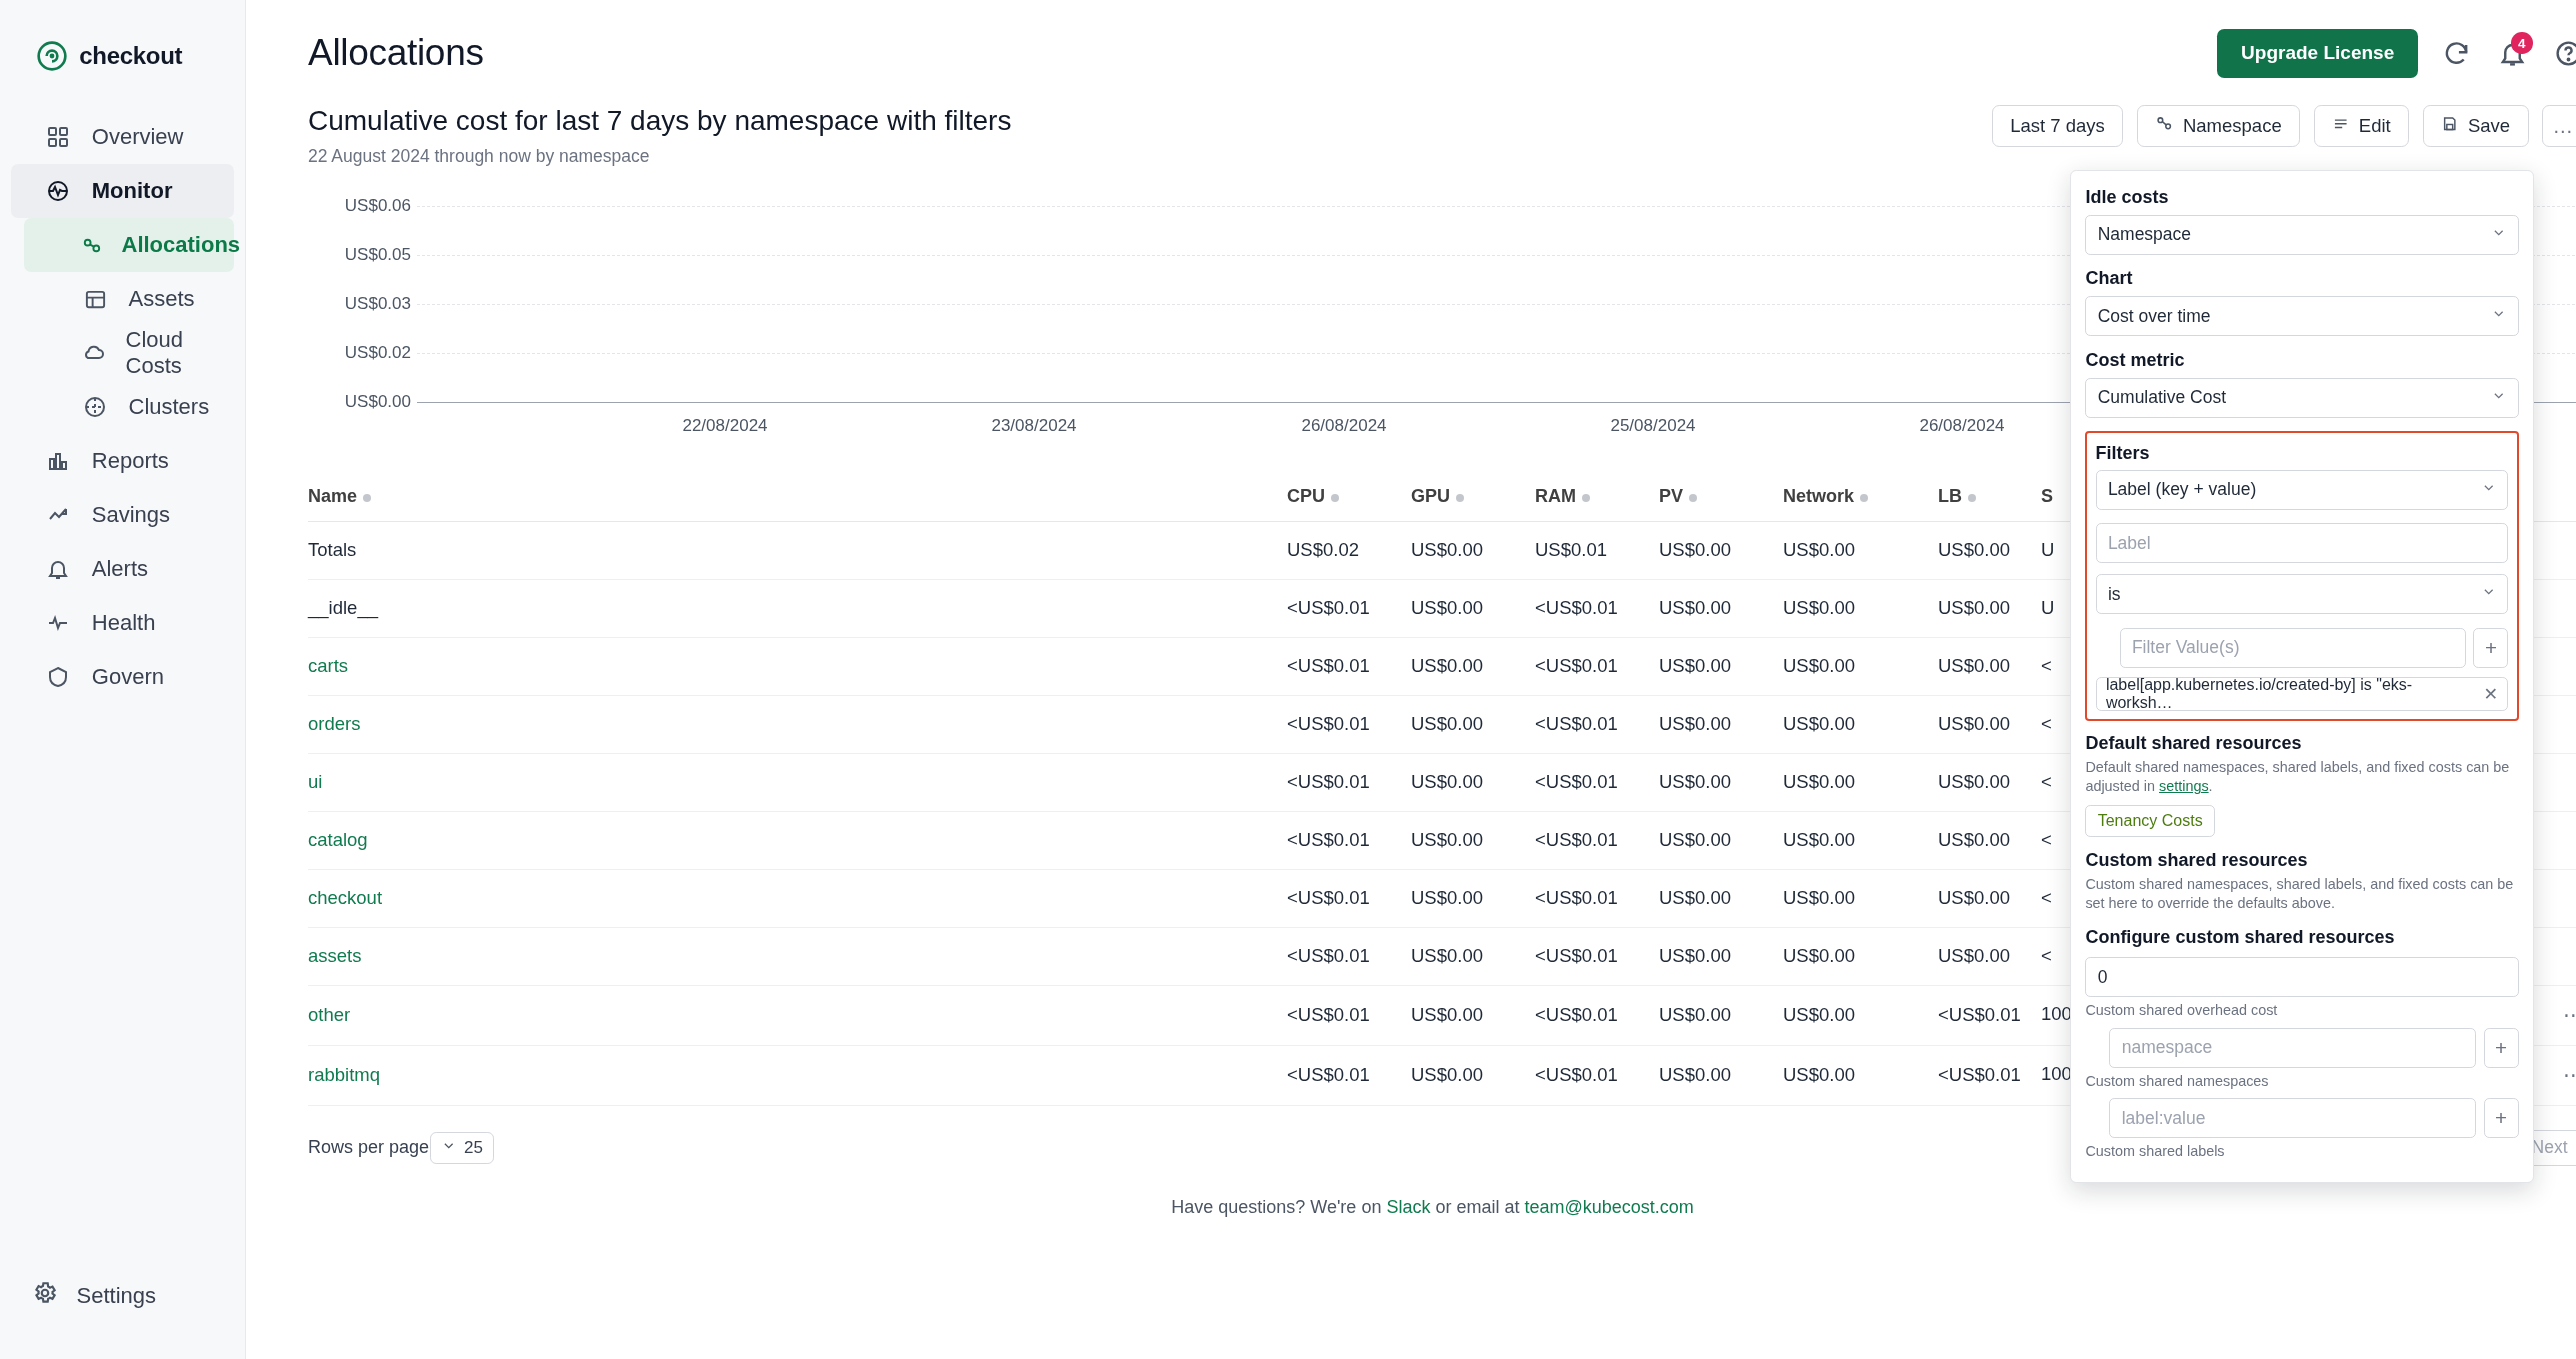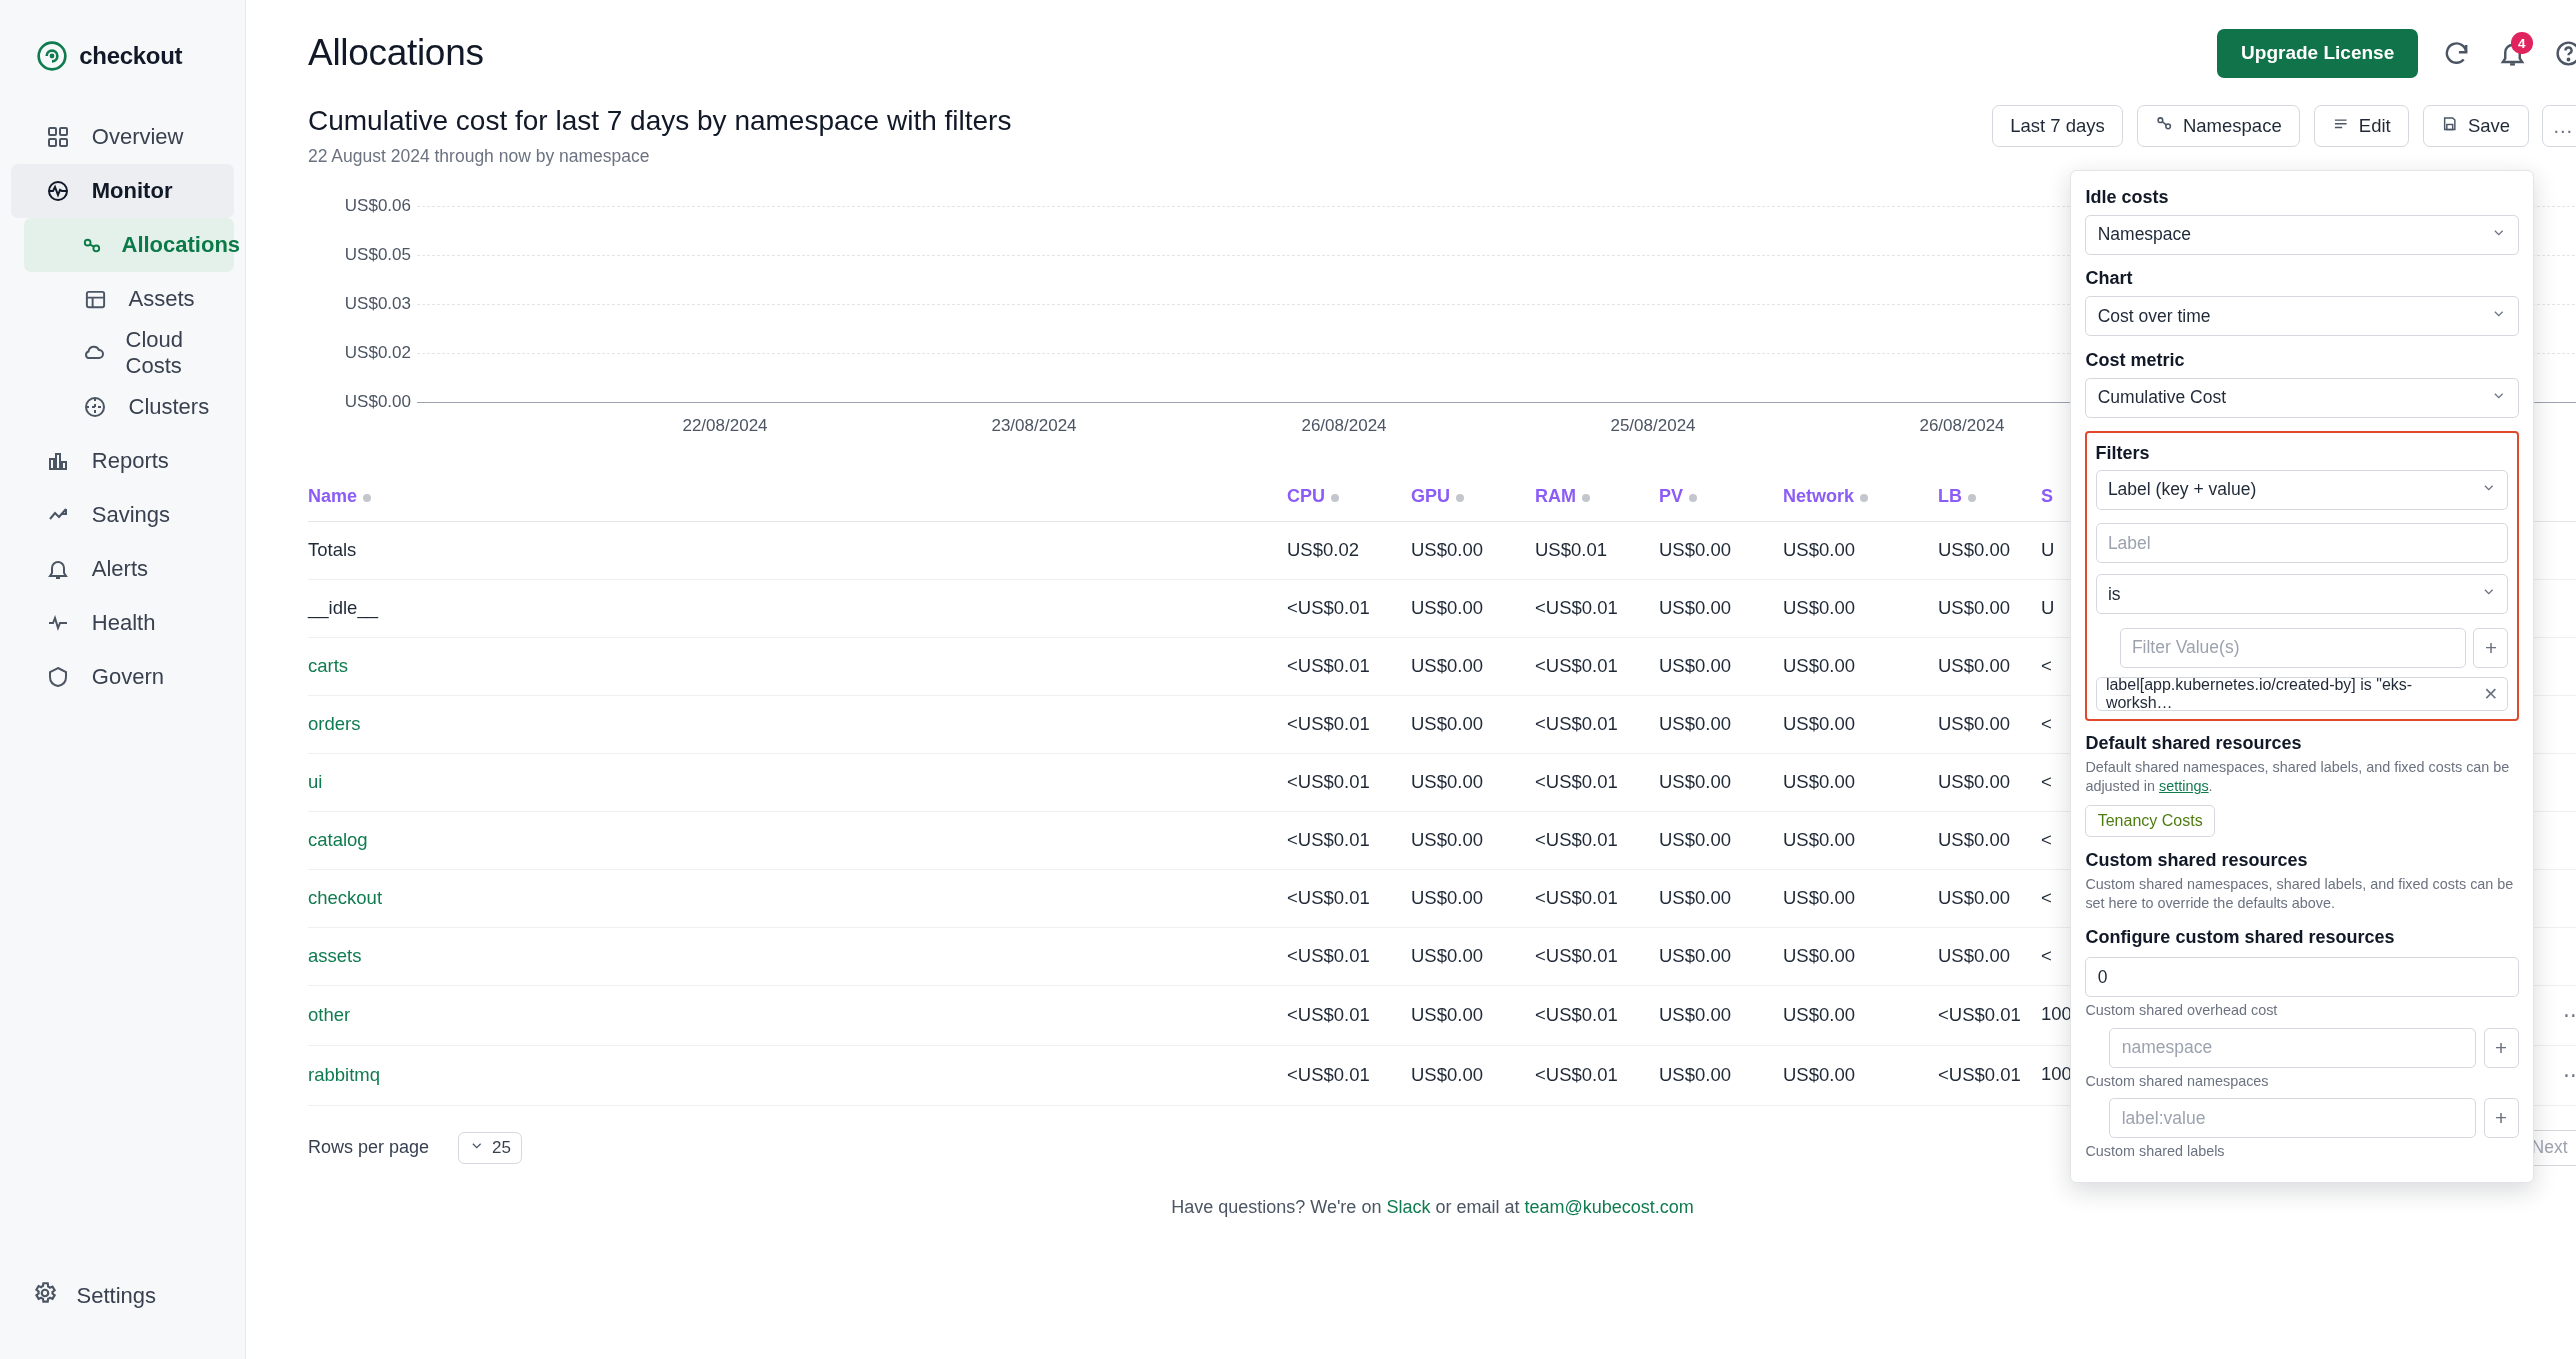--- a/index.html
+++ b/index.html
@@ -72,33 +72,33 @@
   .chart-grid { position: relative; height: 206px; }
   .y-label { position:absolute; left: 0; font-size: 17px; color:#4b5563; transform: translateY(-50%); width: 103px; text-align: right; }
   .grid-line { position:absolute; left: 109px; right: 0; border-top: 1px dashed #e3e5e9; }
   .axis-line { position:absolute; left: 109px; right: 0; border-top: 1.5px solid #9ca3af; }
   .x-label { position:absolute; font-size: 17px; color:#4b5563; transform: translateX(-50%); top: 215px; }
 
   
   .table-wrap { margin-top: 30px; padding: 0 34px 0 62px; }
   table { width: 100%; border-collapse: collapse; }
   th {
-    font-size: 18px; font-weight: 700; color:#8b5cf6; text-align: left;
+    font-size: 18px; font-weight: 700; color:#404040; text-align: left;
     padding: 13.4px 0 13.4px 0; border-bottom: 1.5px solid #e5e7eb;
   }
   th .dot { display:inline-block; width: 8.2px; height:8.2px; border-radius:50%; background:#c3c7cd; margin-left: 6.2px; vertical-align: middle;}
   td { font-size: 18.5px; color:#1f2937; padding: 17.5px 0; border-bottom: 1px solid #edeff2; }
   td.num, th.num { text-align: left; }
   .name-link { color: #0f7b4f; }
   .row-total td { font-weight: 400; }
   .muted { color:#9ca3af; font-size: 15.5px; margin-left: 7.2px;}
   .kebab { color:#6b7280; font-size: 20.6px; letter-spacing: 1.5px; }
 
   .pager { display:flex; align-items:center; justify-content: space-between; padding: 24px 34px 0 62px; }
-  .pager-left { display:flex; align-items:center; gap: 29px; font-size: 18px; color:#374151; }
+  .pager-left { display:flex; align-items:center; gap: 1px; font-size: 18px; color:#374151; }
   .rows-select { border: 1px solid #d4d7dd; border-radius: 6.2px; height: 32px; padding: 0 10.3px; display:flex; align-items:center; gap: 7.2px; font-size: 17px;}
   .pager-right { display:flex; align-items:center; gap: 17.5px; font-size: 18px; color:#374151; }
   .pbtn { border: 1px solid #d4d7dd; border-radius: 6.2px; height: 36px; padding: 0 16.5px; display:flex; align-items:center; color:#9ca3af; font-size: 17.5px; background:#fff;}
 
   .footer { text-align: center; font-size: 18px; color:#4b5563; padding-top: 31px; }
   .footer a { color: #0f7b4f; text-decoration: none; }
 
   
   .popover {
     position: absolute; top: 170px; left: 1824px; width: 464px;

